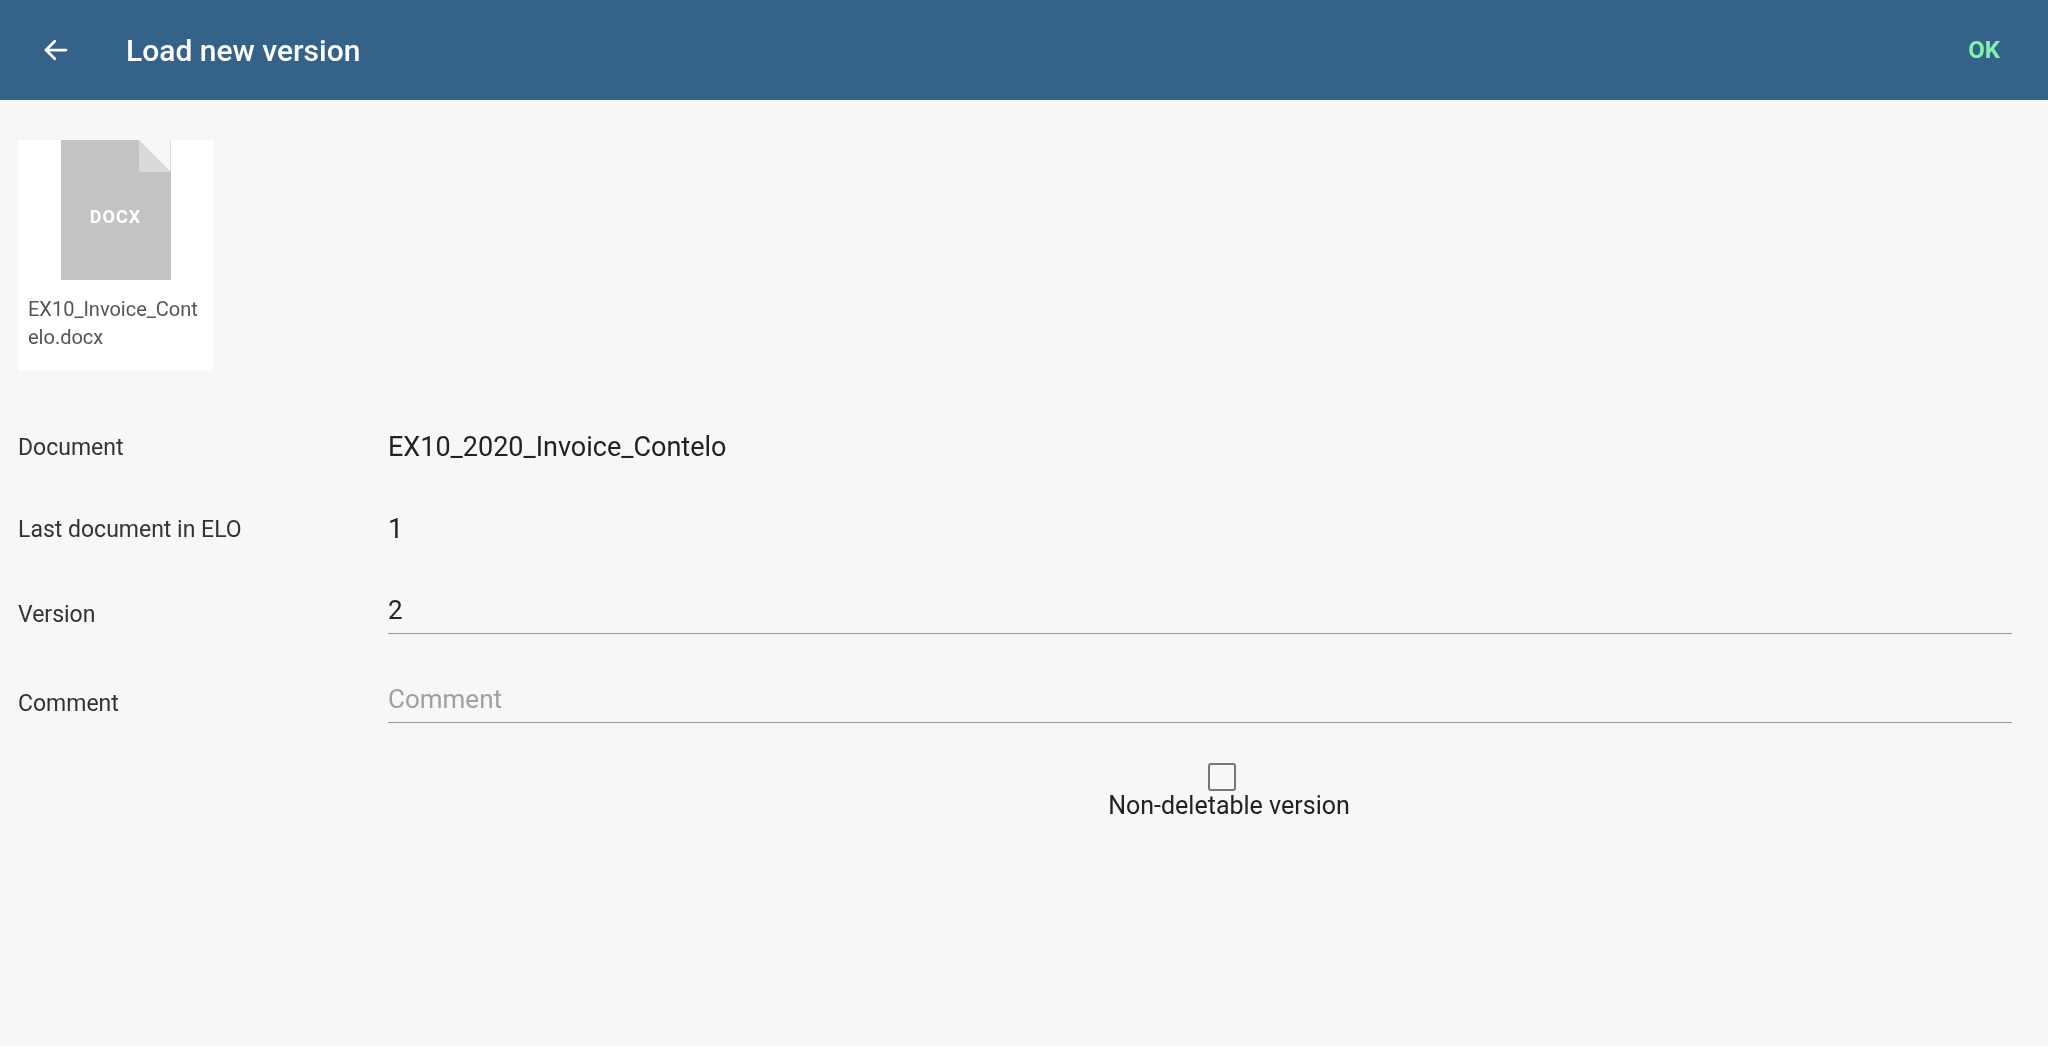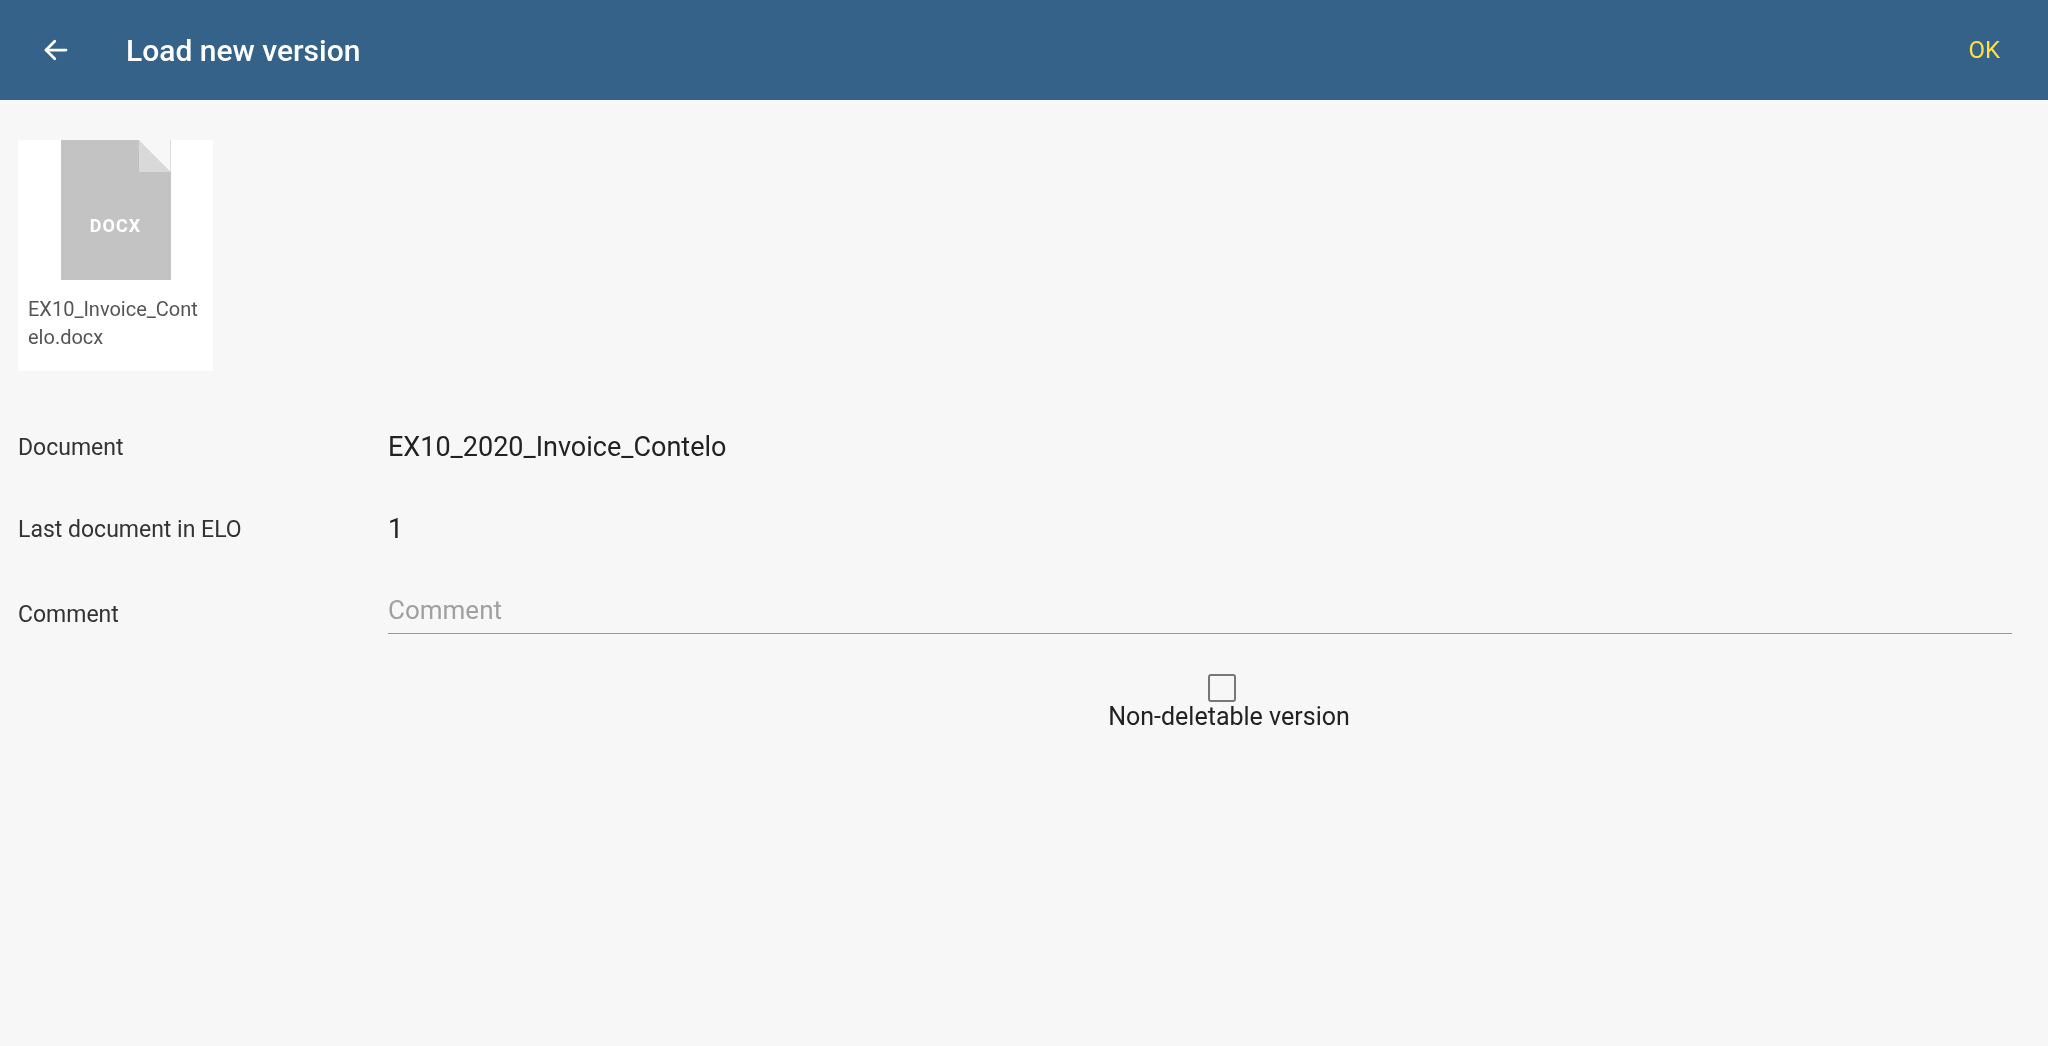--- a/index.html
+++ b/index.html
@@ -32,22 +32,22 @@
       cursor: pointer;
     }
     .title {
       font-size: 30px;
       font-weight: 500;
       margin-left: 40px;
       flex: 1;
     }
     .ok-button {
       font-size: 24px;
-      font-weight: 400;
-      color: #fde047;
+      font-weight: 700;
+      color: #86efac;
       cursor: pointer;
       padding: 10px 20px;
     }
     .content {
       padding: 40px 18px 20px 18px;
     }
     .file-preview {
       display: inline-block;
       background: #ffffff;
       padding: 0 10px 20px 10px;
@@ -82,21 +82,21 @@
       position: absolute;
       top: 0;
       right: 0;
       width: 32px;
       height: 32px;
       background: #d9d9d9;
       clip-path: polygon(0 0, 0 100%, 100% 100%);
     }
     .file-icon-label {
       position: absolute;
-      top: 75px;
+      top: 66px;
       left: 0;
       right: 0;
       text-align: center;
       color: #ffffff;
       font-size: 18px;
       font-weight: 700;
       letter-spacing: 1px;
     }
     .file-name {
       font-size: 20px;
@@ -205,20 +205,24 @@
     <div class="form-row">
       <div class="form-label">Document</div>
       <div class="form-value">EX10_2020_Invoice_Contelo</div>
     </div>
 
     <div class="form-row">
       <div class="form-label">Last document in ELO</div>
       <div class="form-value">1</div>
     </div>
 
+    <div class="form-row">
+      <div class="form-label">Version</div>
+      <input type="text" class="form-input" value="2" style="">
+    </div>
 
     <div class="form-row">
       <div class="form-label">Comment</div>
       <input type="text" class="form-input" placeholder="Comment" style="">
     </div>
 
     <div class="checkboxes">
       <div class="checkbox-row">
         <div class="checkbox">
           

